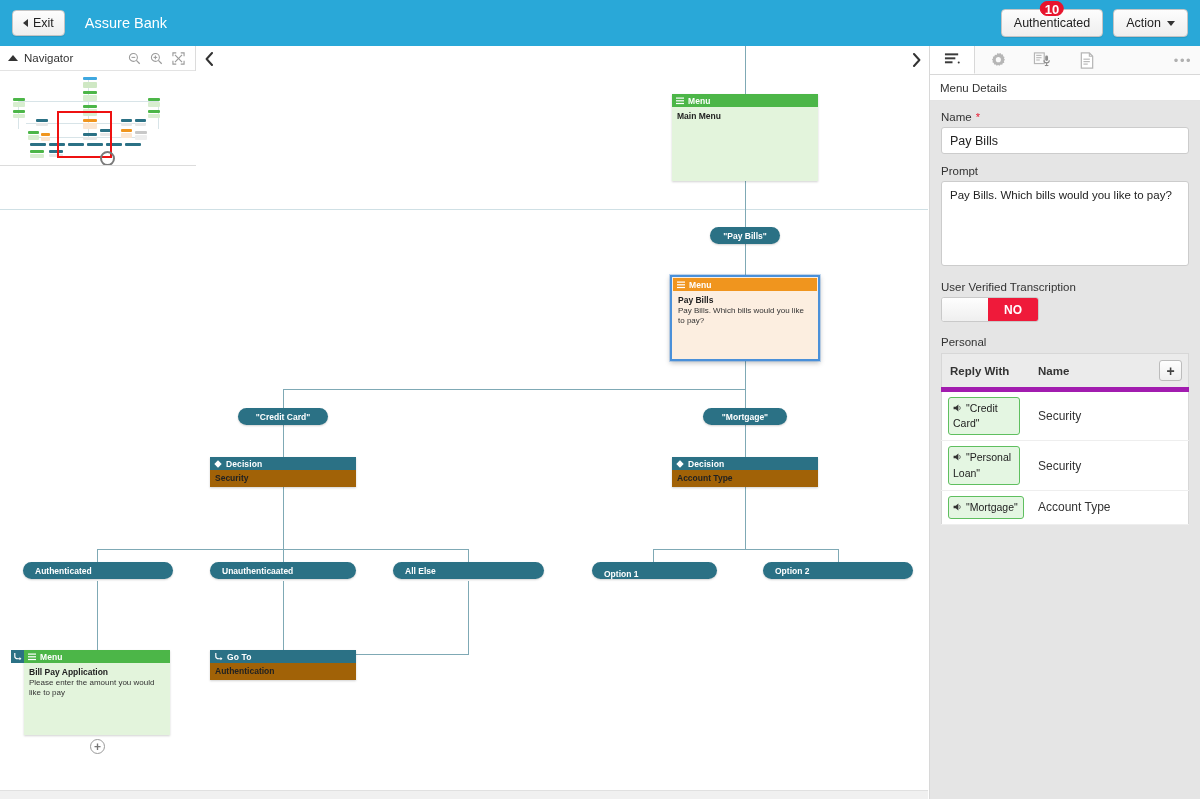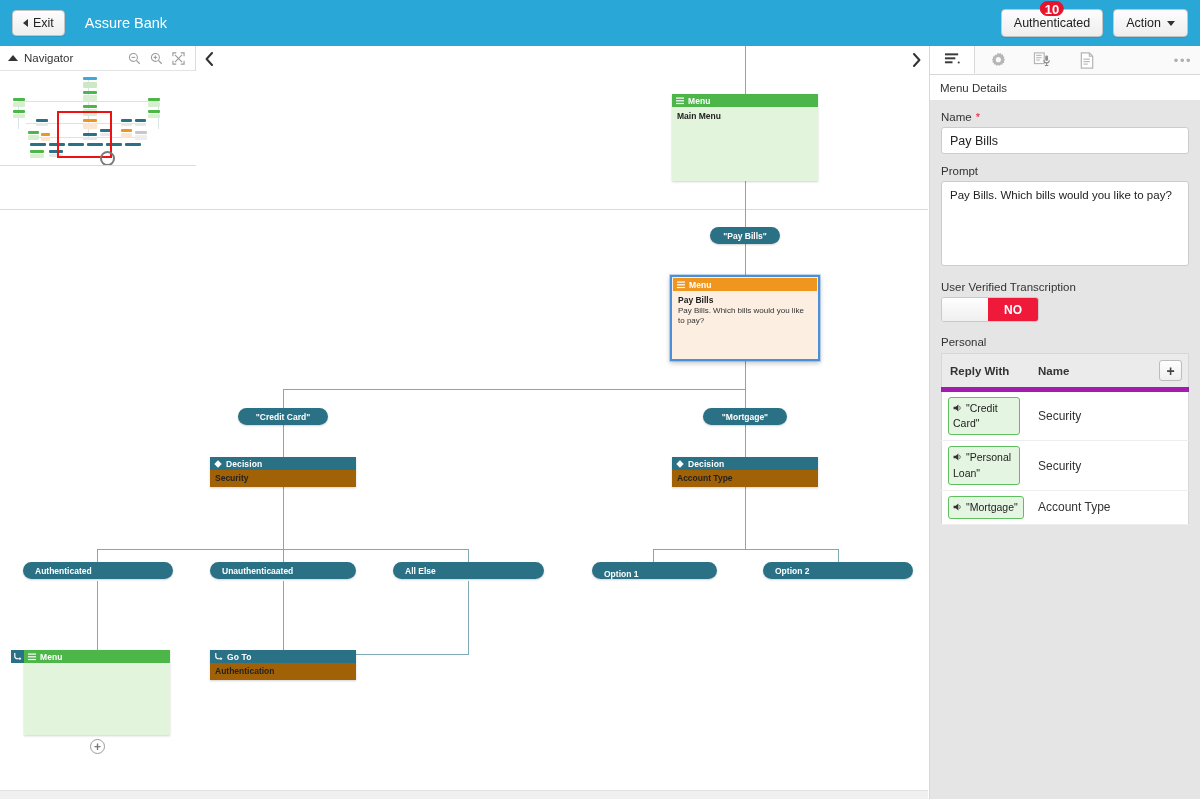--- a/index.html
+++ b/index.html
@@ -426,20 +426,24 @@
     </div>
     <div class="node-hdr green">
       <span class="hicon">
         <svg width="8" height="8" viewBox="0 0 8 8">
             <rect x="0" y="0.5" width="8" height="1.2" fill="#fff"></rect>
             <rect x="0" y="3.2" width="8" height="1.2" fill="#fff"></rect>
             <rect x="0" y="5.9" width="8" height="1.2" fill="#fff"></rect>
           </svg>
       </span>
       <span>Menu</span>
+    </div>
+    <div class="node-body">
+      <div class="node-name">Bill Pay Application</div>
+      <div class="node-text">Please enter the amount you would like to pay</div>
     </div>
   </div>
 
   <div class="plus-circle" style="left:90px; top:693px;">
     <span>+</span>
   </div>
 
   <div class="node decision-card" style="left:210px; top:604px; width:146px; height:30px;">
     <div class="node-hdr teal">
       <span class="hicon">

